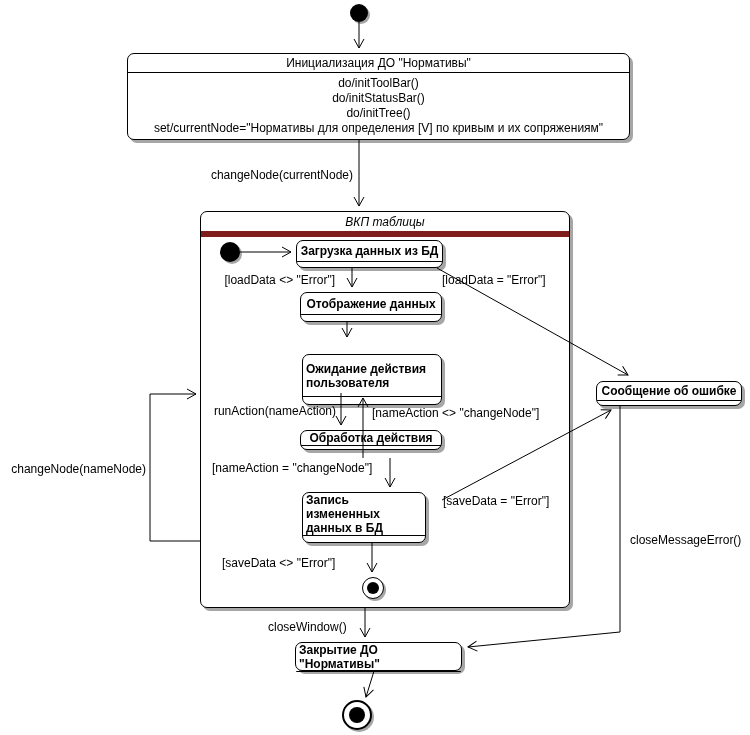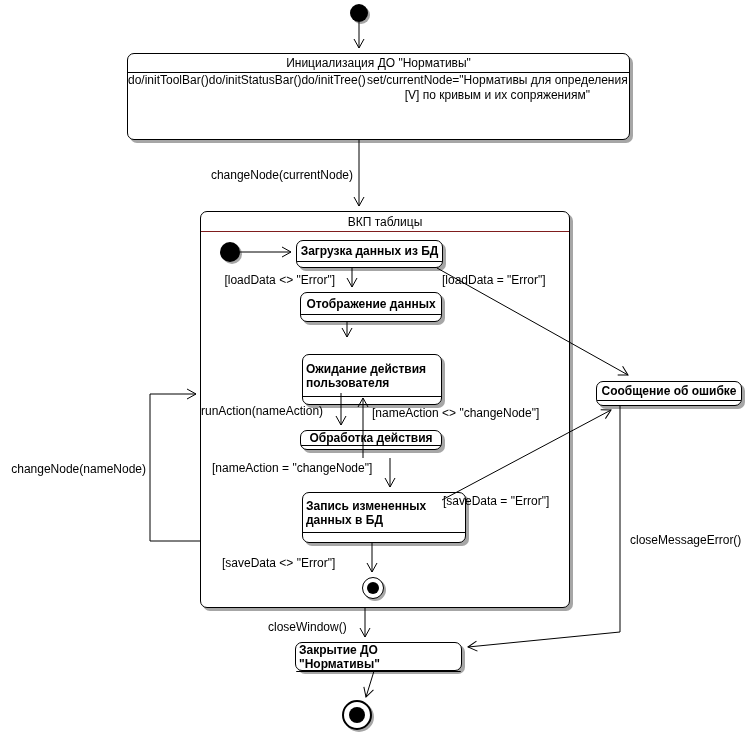--- a/index.html
+++ b/index.html
@@ -16,26 +16,26 @@
   .state-name {
     flex:1; display:flex; align-items:center; justify-content:center;
     text-align:left; padding:0 3px; line-height:14px;font-weight:bold;
   }
   .state-body { border-top:1px solid #000; border-radius:0 0 7px 7px; }
   
   .big-title {
     height:18px; border-bottom:1px solid #000; display:flex;
     align-items:center; justify-content:center;
   }
-  .big-actions { flex:1; display:flex; flex-direction:row; justify-content:center; }
+  .big-actions { flex:1; display:flex; flex-direction:column; justify-content:center; }
   .big-actions div { text-align:center; line-height:15px; }
   
   .composite-title {
-    height:19px; border-bottom:1px solid #7f1d1d; display:flex;
-    align-items:center; justify-content:center;
+    height:19px; border-bottom:6px solid #7f1d1d; display:flex;
+    align-items:center; justify-content:center;font-style:italic;
   }
   .composite-bodyarea { flex:1; }
   
   .initial {
     position:absolute; background:#000; border-radius:50%;
     box-shadow:2px 2px 0 #a6a6a6;
   }
   .final {
     position:absolute; background:#fff; border:1px solid #000; border-radius:50%;
     box-shadow:2px 2px 0 #a6a6a6; display:flex; align-items:center; justify-content:center;
@@ -83,21 +83,21 @@
   <div class="state" style="left:302px;top:354px;width:140px;height:51px">
     <div class="state-name">Ожидание действия пользователя</div>
     <div class="state-body" style="height:7px"></div>
   </div>
 
   <div class="state" style="left:300px;top:430px;width:142px;height:20px">
     <div class="state-name">Обработка действия</div>
     <div class="state-body" style="height:5px"></div>
   </div>
 
-  <div class="state" style="left:302px;top:492px;width:164px;height:51px">
+  <div class="state" style="left:302px;top:492px;width:124px;height:51px">
     <div class="state-name">Запись измененных данных в БД</div>
     <div class="state-body" style="height:9px"></div>
   </div>
 
   <div class="final" style="left:362px;top:577px;width:22px;height:22px">
     <div class="dot" style="width:12px;height:12px"></div>
   </div>
 
   <div class="state" style="left:596px;top:381px;width:146px;height:25px">
     <div class="state-name">Сообщение об ошибке</div>
@@ -134,21 +134,21 @@
       <polyline points="200,541 150,541 150,394 196,394" marker-end="url(#arrow)"></polyline>
       <line x1="365" y1="608" x2="365" y2="637" marker-end="url(#arrow)"></line>
       <polyline points="620,406 620,632 468,647" marker-end="url(#arrow)"></polyline>
       <line x1="374" y1="671" x2="366" y2="697" marker-end="url(#arrow)"></line>
     </g>
   </svg>
 
   <div class="edge-label" style="left:190px;top:168px;width:163px;text-align:right">changeNode(currentNode)</div>
   <div class="edge-label" style="left:200px;top:273px;width:135px;text-align:right">[loadData &lt;&gt; "Error"]</div>
   <div class="edge-label" style="left:442px;top:273px">[loadData = "Error"]</div>
-  <div class="edge-label" style="left:201px;top:404px;width:135px;text-align:left">runAction(nameAction)</div>
+  <div class="edge-label" style="left:201px;top:404px;width:135px;text-align:right">runAction(nameAction)</div>
   <div class="edge-label" style="left:372px;top:406px">[nameAction &lt;&gt; "changeNode"]</div>
   <div class="edge-label" style="left:212px;top:461px">[nameAction = "changeNode"]</div>
   <div class="edge-label" style="left:443px;top:494px">[saveData = "Error"]</div>
   <div class="edge-label" style="left:222px;top:556px">[saveData &lt;&gt; "Error"]</div>
   <div class="edge-label" style="left:2px;top:462px;width:144px;text-align:right">changeNode(nameNode)</div>
   <div class="edge-label" style="left:268px;top:620px;width:95px;text-align:left">closeWindow()</div>
   <div class="edge-label" style="left:630px;top:533px">closeMessageError()</div>
 
 </div>
 

